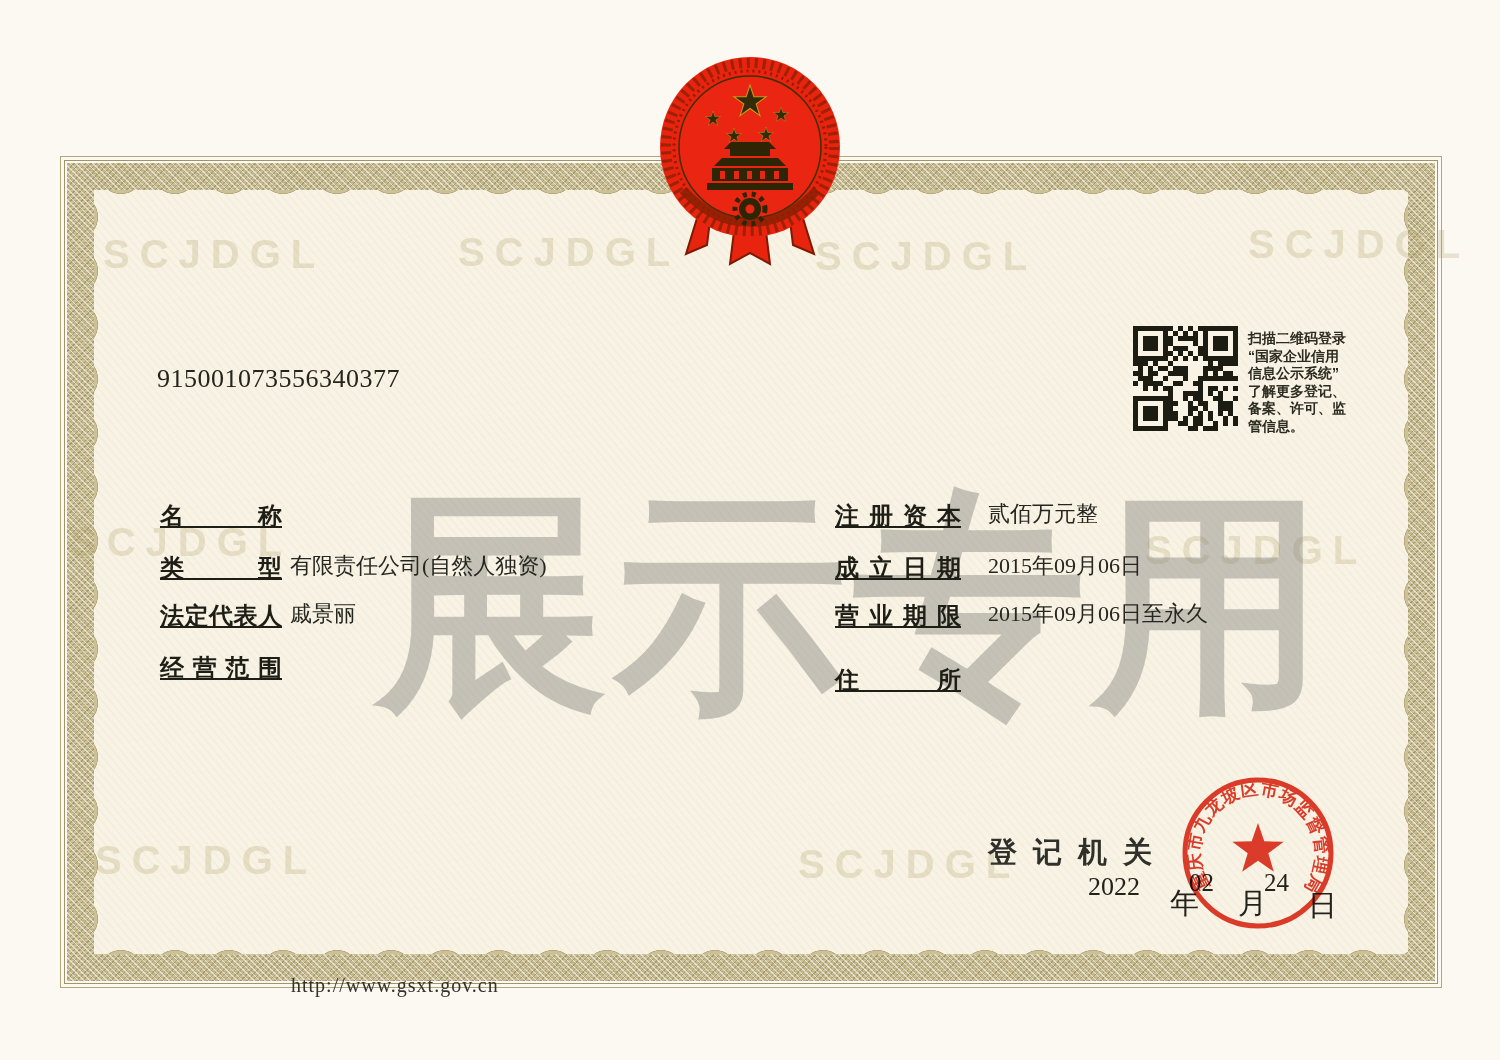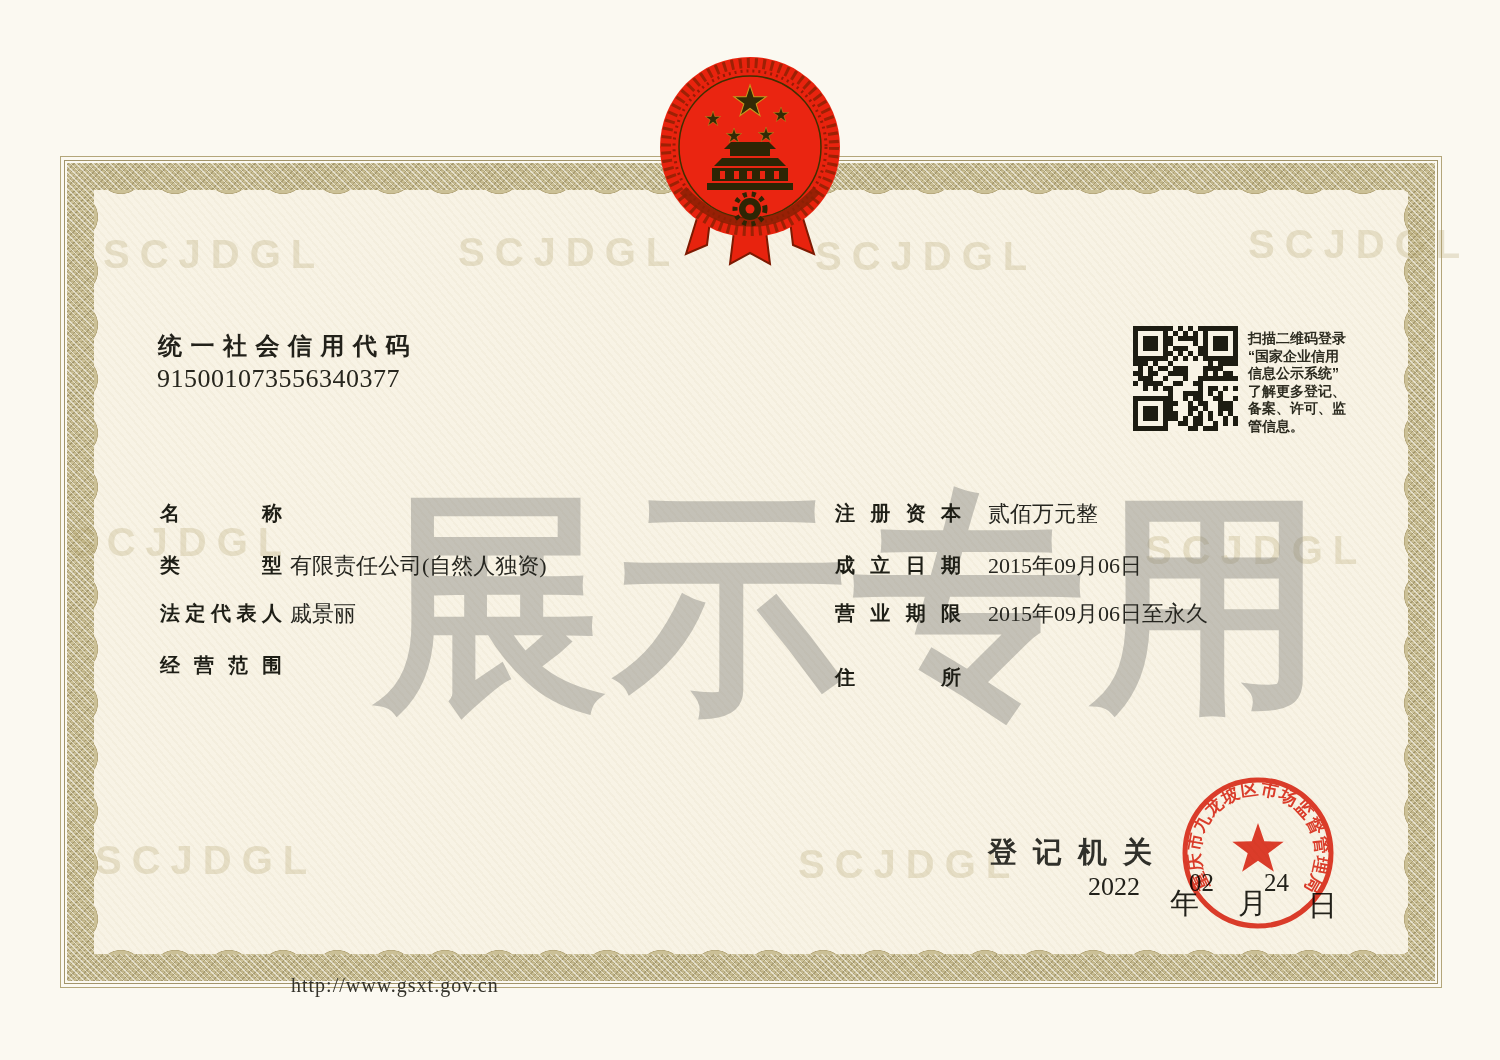--- a/index.html
+++ b/index.html
@@ -49,21 +49,21 @@
   .code-value { position:absolute; left:157px; top:364px; z-index:3;
     font-size:26px; letter-spacing:.5px; color:#26251d; }
 
   .qr { position:absolute; left:1133px; top:326px; width:105px; height:105px; background:#f8f3e5; z-index:3; }
   .qr-caption { position:absolute; left:1248px; top:330px; width:122px; z-index:3;
     font-family:"Liberation Sans",sans-serif; font-weight:700; font-size:14px; line-height:17.5px;
     color:#2c2b20; white-space:pre-line; }
 
   
   .lab { position:absolute; z-index:3; font-family:"Liberation Sans",sans-serif; font-weight:700;
-    font-size:20px; color:#1e1e16; width:122px; text-align:justify; text-align-last:justify; line-height:1.15; }
+    font-size:24px; color:#1e1e16; width:122px; text-align:justify; text-align-last:justify; line-height:1.15;text-decoration:underline; }
   .val { position:absolute; z-index:3; font-size:22px; color:#262620; line-height:1.2; }
   .lab-l { left:160px; } .val-l { left:290px; }
   .lab-r { left:835px; width:126px; } .val-r { left:988px; }
   .scope-text { width:482px; font-size:19.5px; line-height:22.2px; text-align:justify; }
   .addr-text { width:398px; font-size:21px; line-height:23.5px; text-align:justify; }
 
   
   .reg-label { position:absolute; left:988px; top:833px; z-index:3;
     font-family:"Liberation Sans",sans-serif; font-weight:700; font-size:29px;
     letter-spacing:16px; color:#30302a; white-space:nowrap; }
@@ -137,21 +137,20 @@
       <rect x="97" y="119" width="5" height="8"></rect>
         <rect x="110" y="119" width="5" height="8"></rect>
       <rect x="124" y="119" width="5" height="8"></rect>
     </g>
     <path d="M33,138 Q65,172 100,170 Q135,172 167,138" fill="none" stroke="#8a2004" stroke-width="9" opacity="0.85"></path>
     <circle cx="100" cy="157" r="15" fill="none" stroke="#2e2504" stroke-width="5" stroke-dasharray="4 5"></circle>
     <circle cx="100" cy="157" r="11" fill="#2e2504"></circle>
     <circle cx="100" cy="157" r="4.5" fill="#ea2511"></circle>
   </svg>
 
-  <div class="code-label">统一社会信用代码</div>
   <div class="code-value">915001073556340377</div>
 
   <div class="qr">
       <div style="position: absolute; left: 0px; top: 0px; width: 5px; height: 5px; background: rgb(29, 28, 18);"></div>
       <div style="position: absolute; left: 5px; top: 0px; width: 5px; height: 5px; background: rgb(29, 28, 18);"></div>
       <div style="position: absolute; left: 10px; top: 0px; width: 5px; height: 5px; background: rgb(29, 28, 18);"></div>
       <div style="position: absolute; left: 15px; top: 0px; width: 5px; height: 5px; background: rgb(29, 28, 18);"></div>
       <div style="position: absolute; left: 20px; top: 0px; width: 5px; height: 5px; background: rgb(29, 28, 18);"></div>
       <div style="position: absolute; left: 25px; top: 0px; width: 5px; height: 5px; background: rgb(29, 28, 18);"></div>
       <div style="position: absolute; left: 30px; top: 0px; width: 5px; height: 5px; background: rgb(29, 28, 18);"></div>

